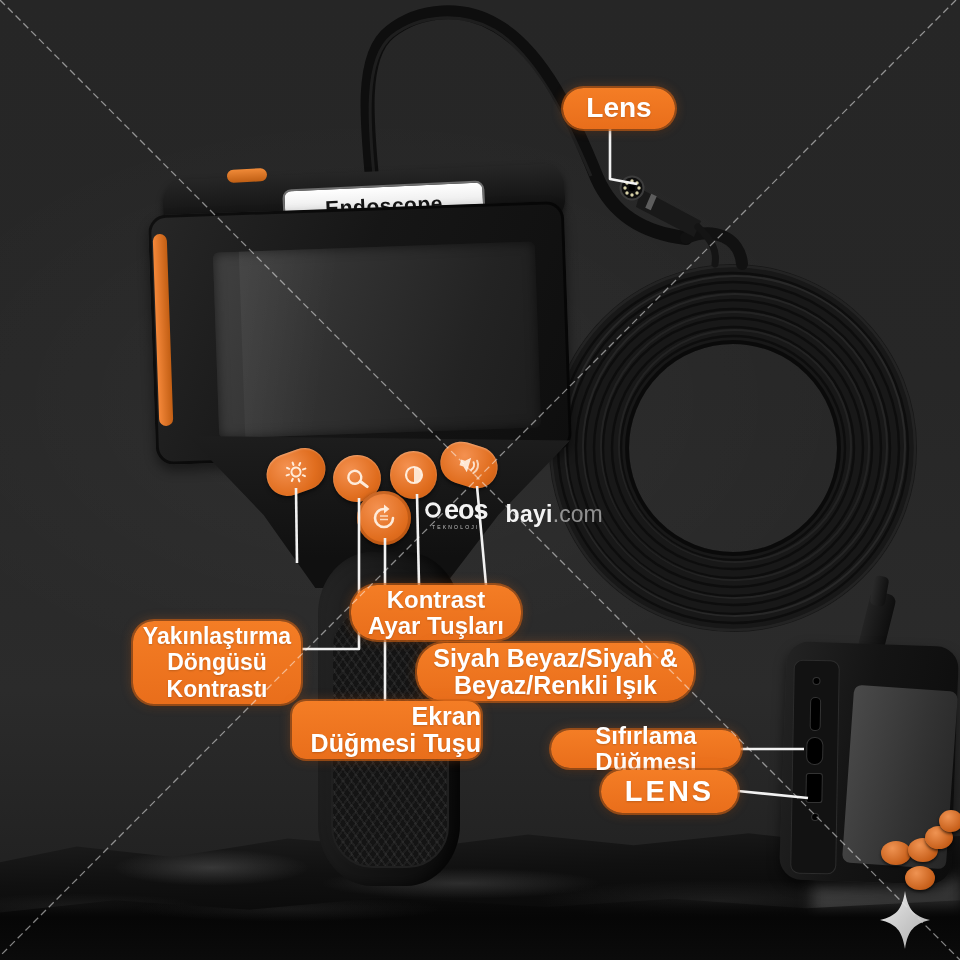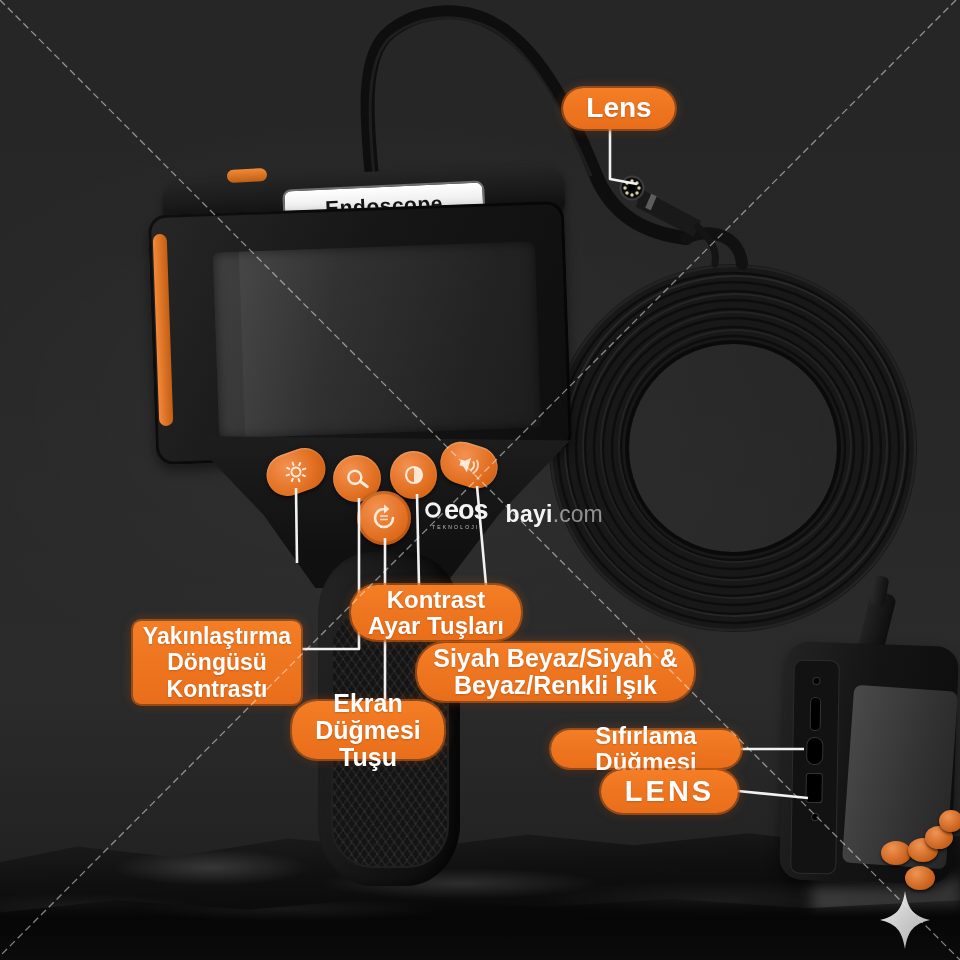--- a/index.html
+++ b/index.html
@@ -104,24 +104,24 @@
     box-shadow:0 2px 3px rgba(0,0,0,.6);}
 
   
   .callout{position:absolute;display:flex;flex-direction:column;align-items:center;justify-content:center;
     background:linear-gradient(180deg,#f47d25,#e96e1b);
     color:#fff;font-weight:bold;text-align:center;line-height:1.08;
     box-shadow:0 0 0 2px rgba(205,95,18,.6), 0 0 12px rgba(235,115,35,.35), 0 2px 5px rgba(0,0,0,.35);
     text-shadow:0 1px 2px rgba(0,0,0,.18);}
   .c-lens{left:563px;top:88px;width:112px;height:41px;border-radius:21px;font-size:28px;}
   .c-light{left:84px;top:563px;width:262px;height:43px;border-radius:22px;font-size:28px;}
-  .c-zoom{left:133px;top:621px;width:168px;height:83px;border-radius:8px;font-size:23px;line-height:1.15;}
+  .c-zoom{left:133px;top:621px;width:168px;height:83px;border-radius:21px;font-size:23px;line-height:1.15;}
   .c-contrast{left:351px;top:585px;width:170px;height:55px;border-radius:26px;font-size:24px;}
   .c-bw{left:417px;top:643px;width:277px;height:58px;border-radius:27px;font-size:25px;}
-  .c-ekran{left:292px;top:701px;width:152px;height:58px;border-radius:25px;font-size:25px;}
+  .c-ekran{left:292px;top:701px;width:189px;height:58px;border-radius:14px;font-size:25px;align-items:flex-end;}
   .c-reset{left:551px;top:730px;width:190px;height:38px;border-radius:19px;font-size:24px;justify-content:center;}
   .c-lens2{left:601px;top:770px;width:137px;height:43px;border-radius:22px;font-size:29px;letter-spacing:3px;}
 
   
   .wm{left:424px;top:459px;width:176px;height:46px;display:flex;align-items:center;
     color:#fff;opacity:.95;margin-top:32px;}
   .wm-logo{display:flex;flex-direction:column;align-items:center;margin-right:6px;}
   .wm-eos-row{display:flex;align-items:center;}
   .wm-eos{font-size:27px;font-weight:bold;letter-spacing:-1px;line-height:.9;}
   .wm-sub{font-size:5px;letter-spacing:2.2px;opacity:.75;margin-top:1px;}

